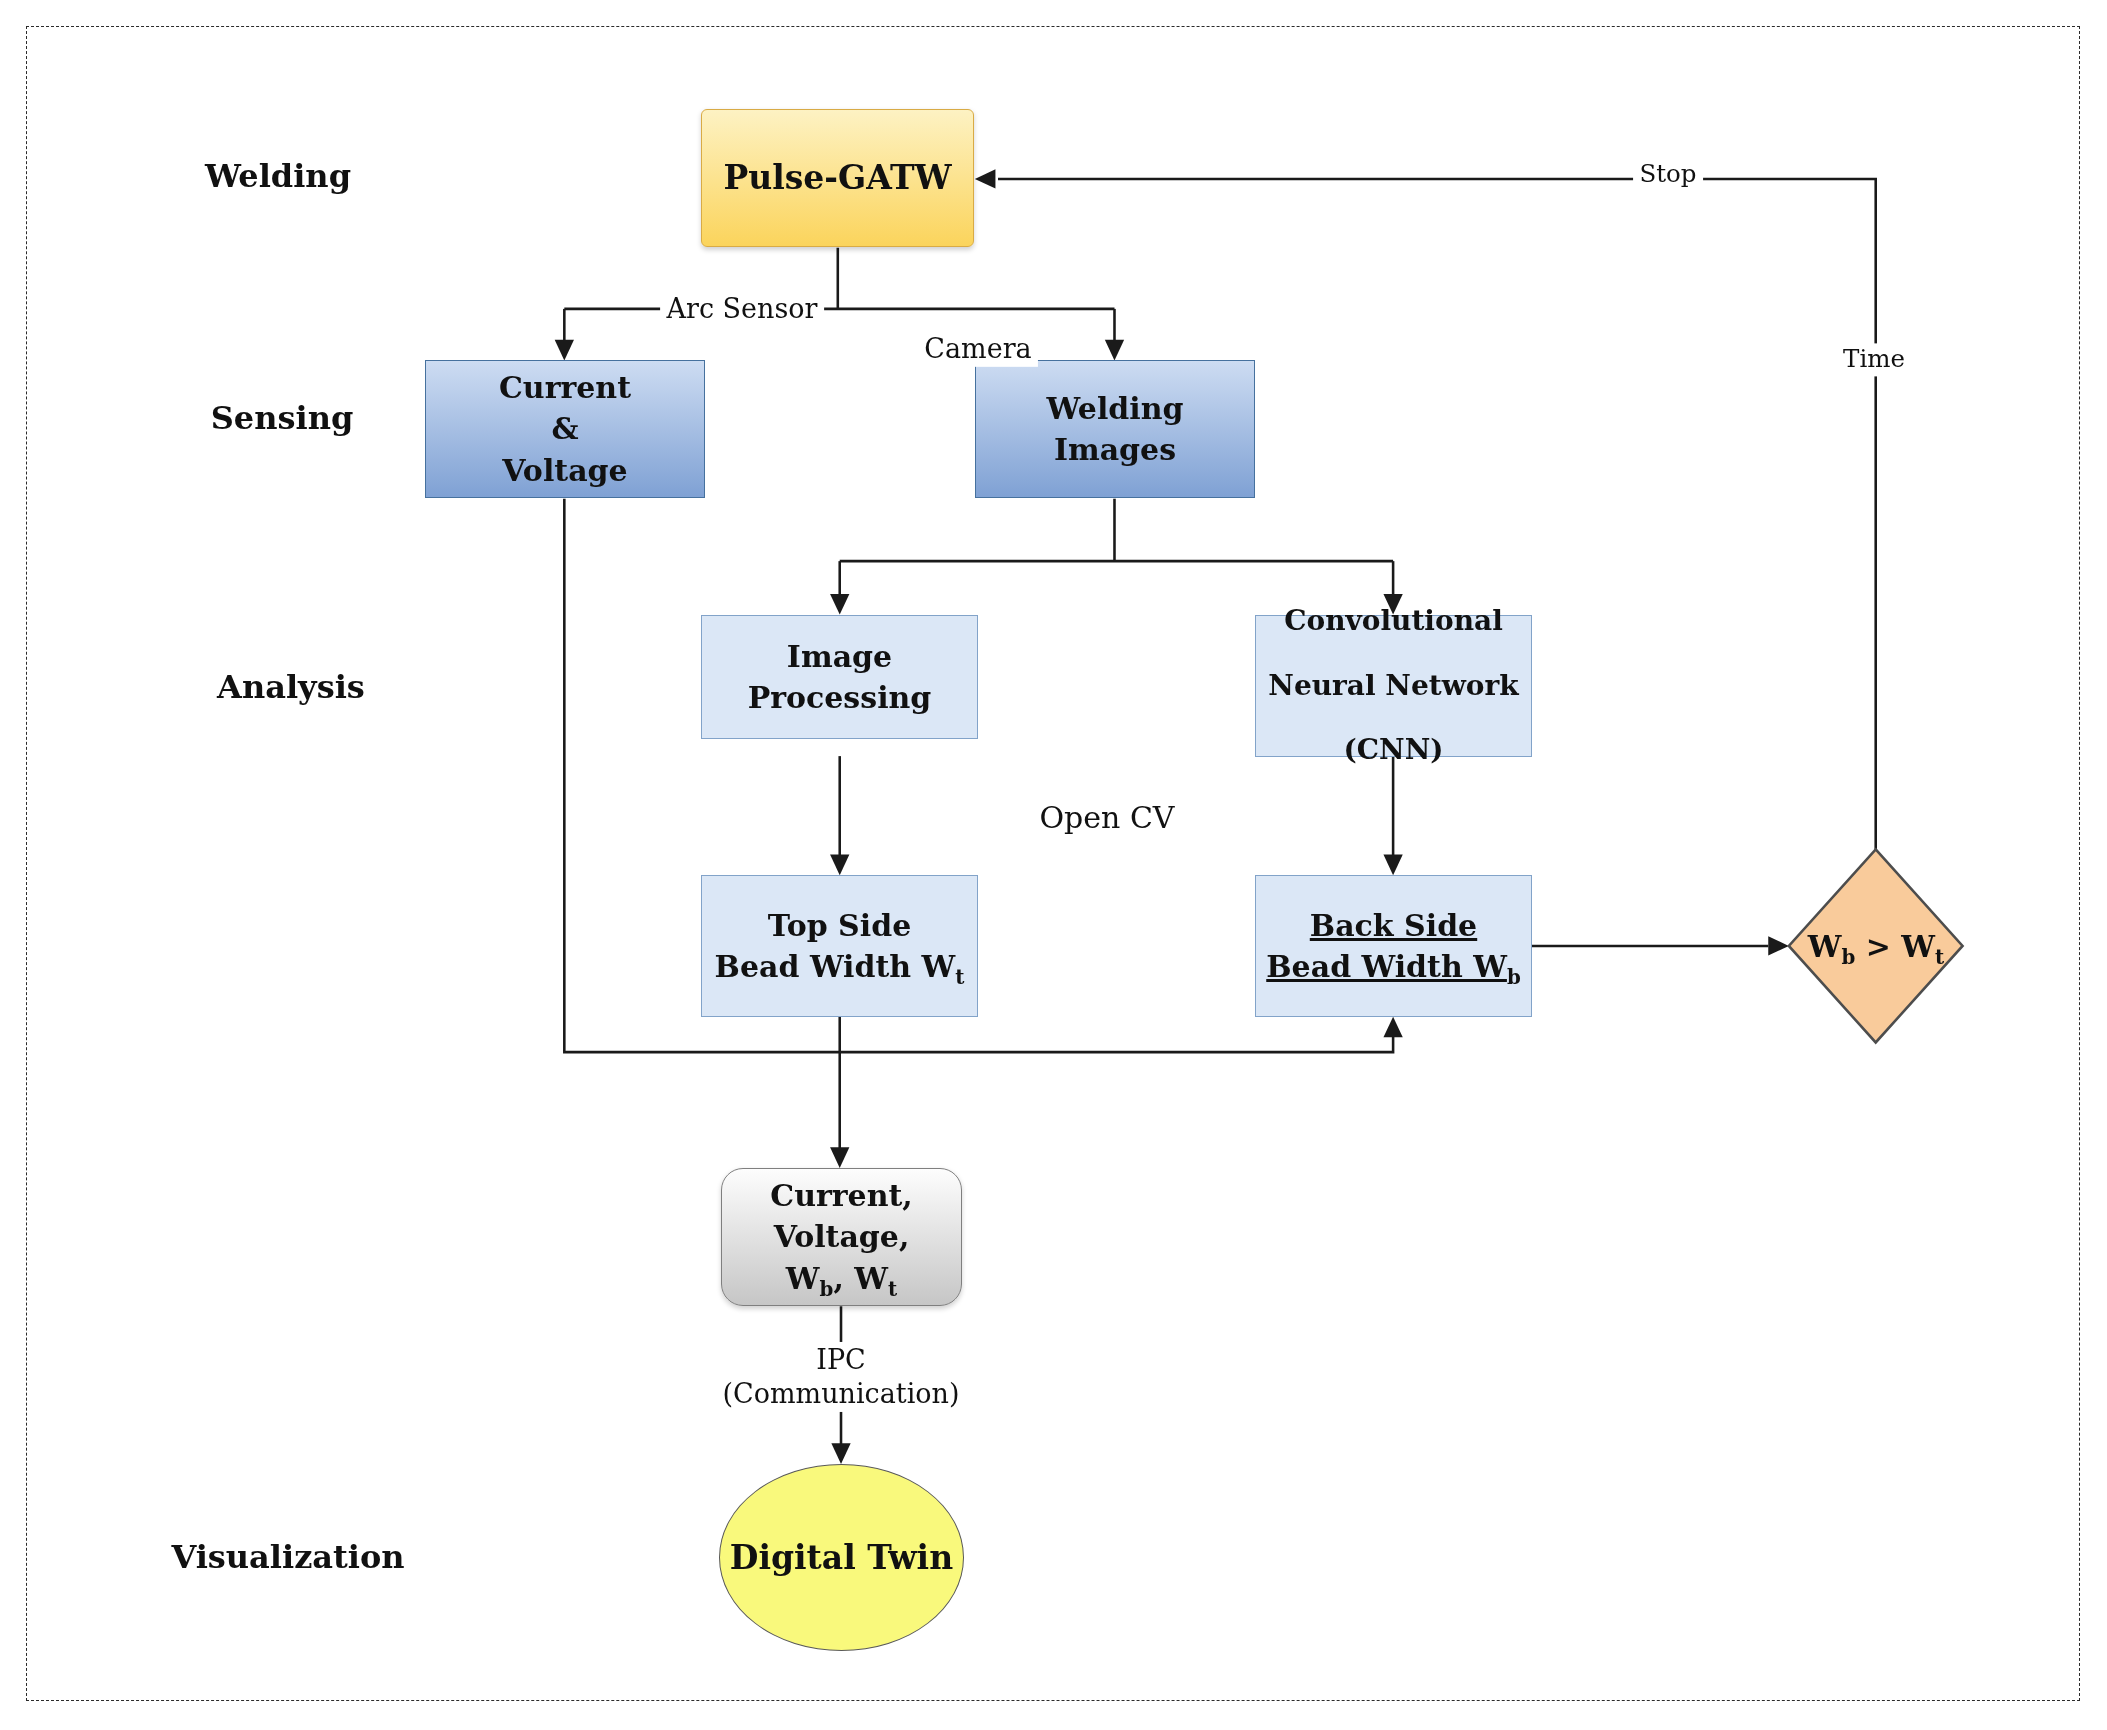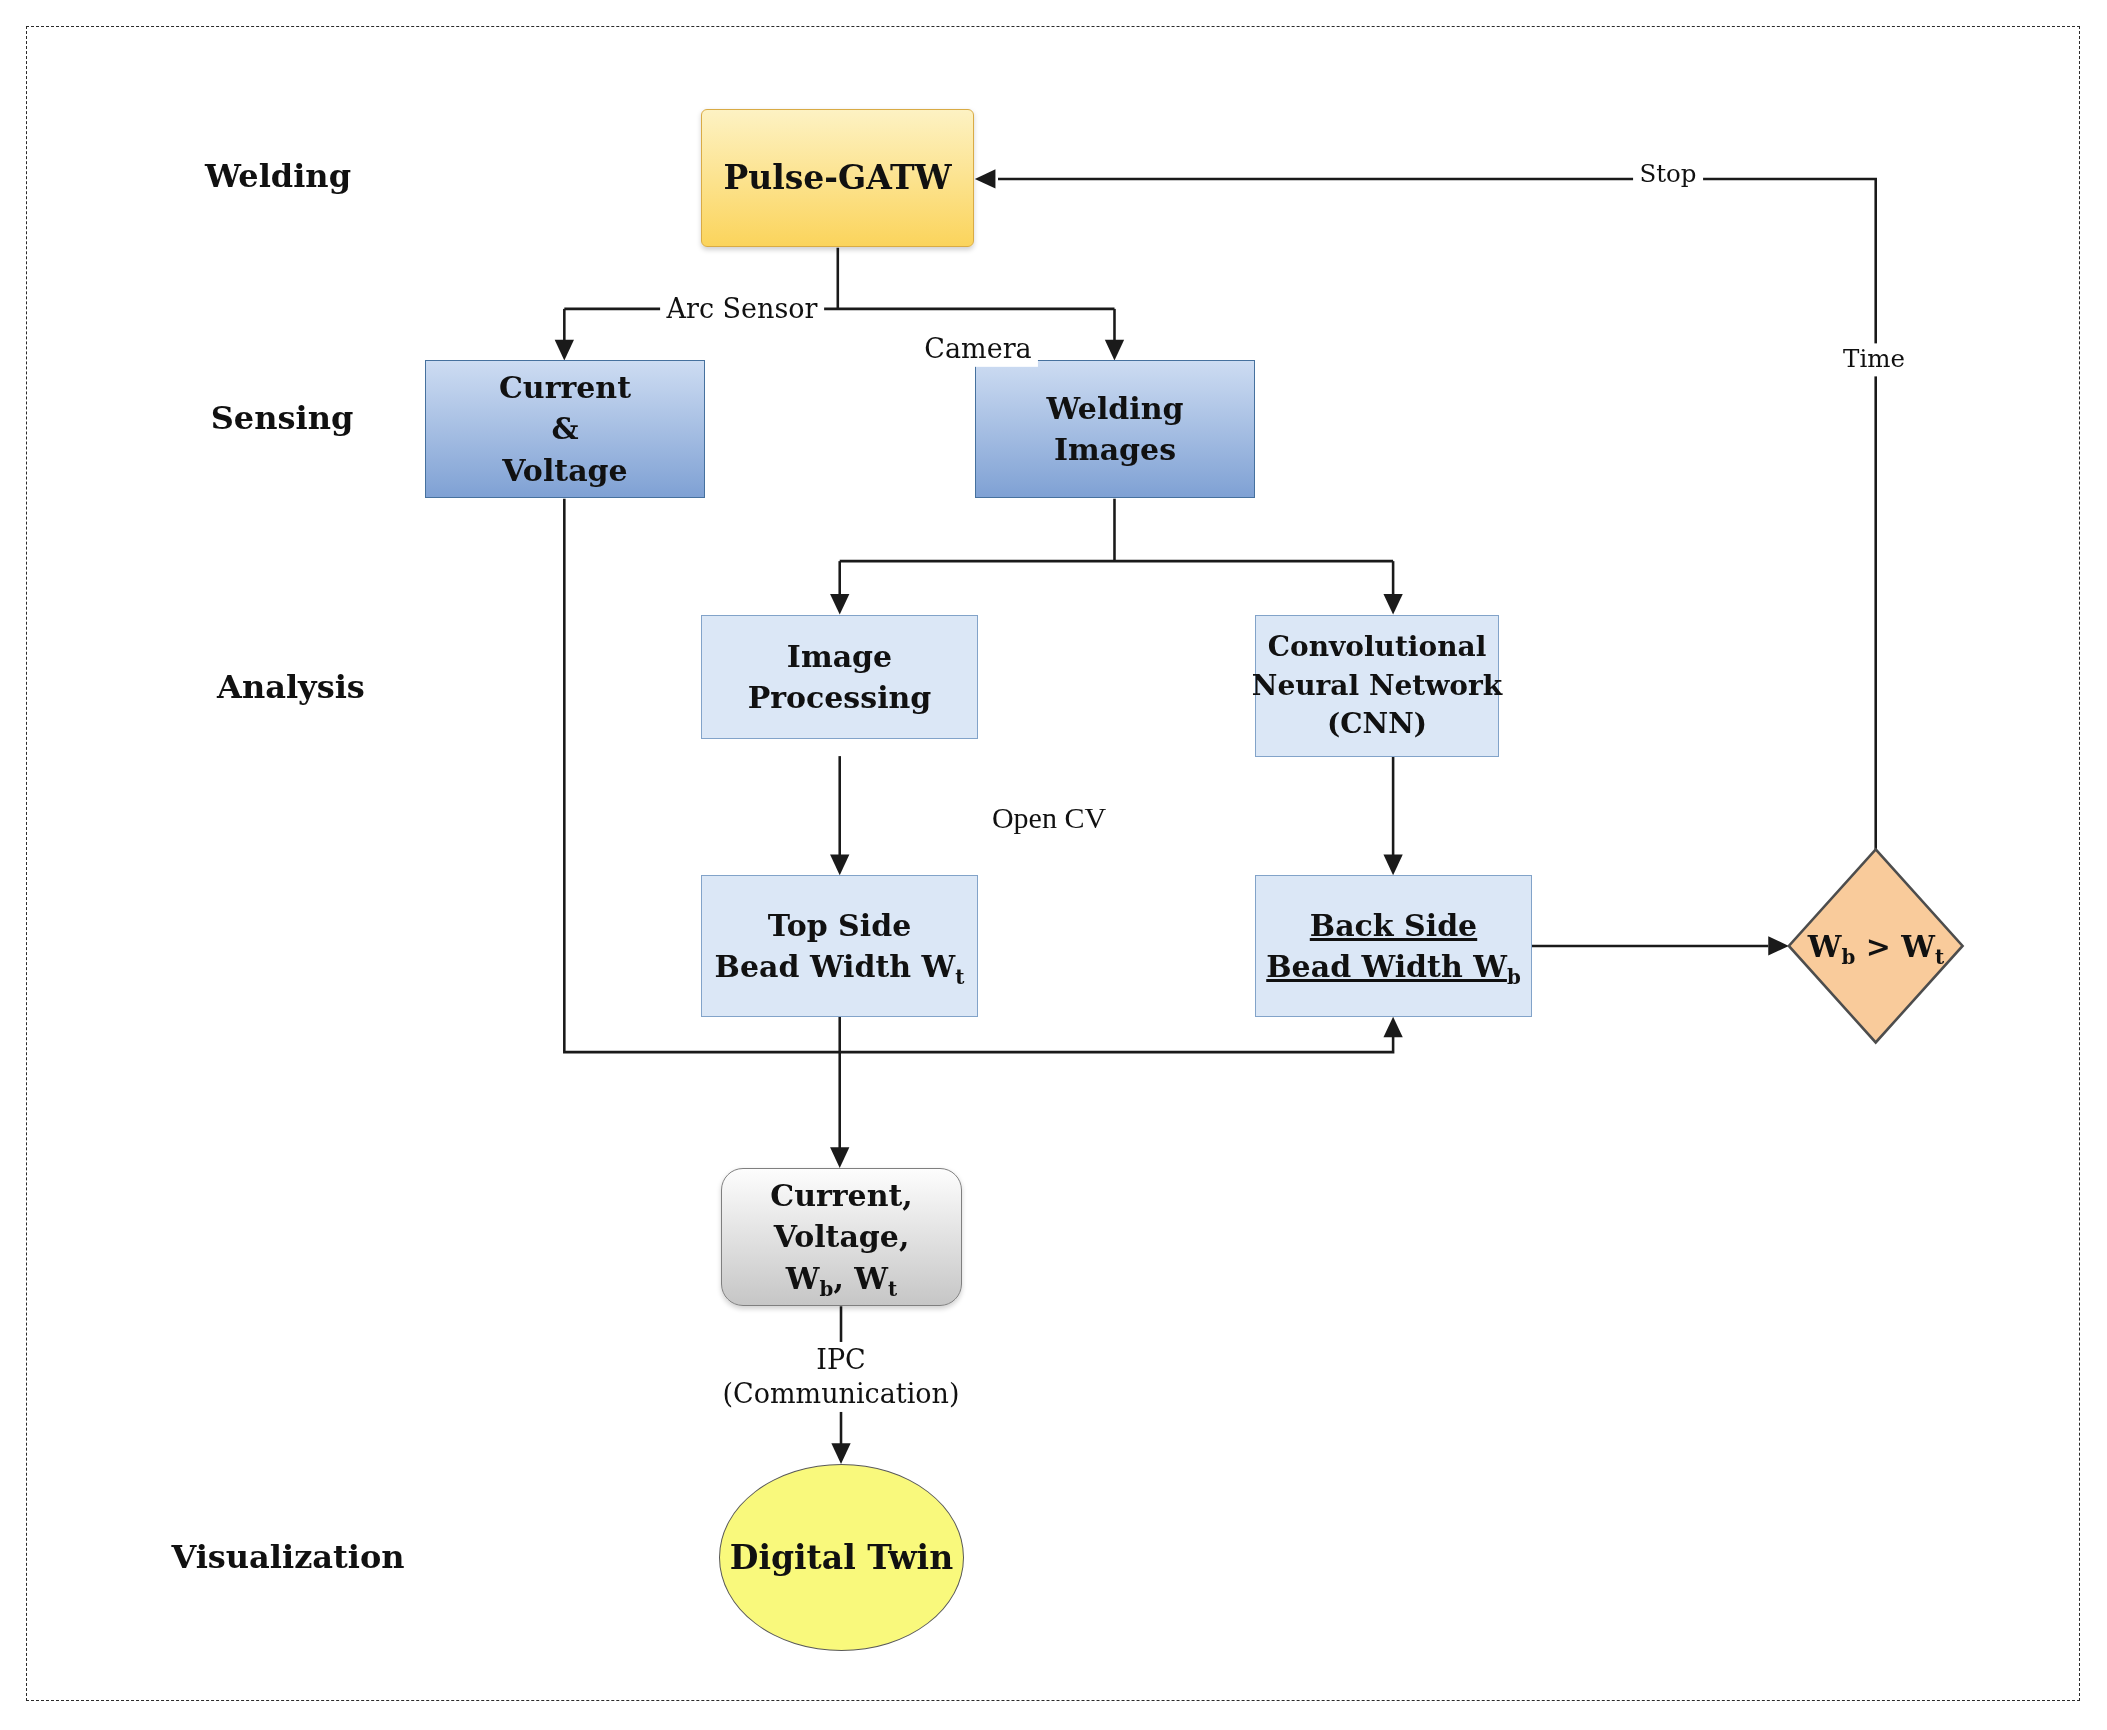--- a/index.html
+++ b/index.html
@@ -104,21 +104,21 @@
   <div class="box bluegrad" style="left:975px; top:360px; width:280px; height:138px;">
     <div class="bl">Welding</div>
     <div class="bl">Images</div>
   </div>
 
   <div class="box lightblue" style="left:701px; top:615px; width:277px; height:124px;">
     <div class="bl">Image</div>
     <div class="bl">Processing</div>
   </div>
 
-  <div class="box lightblue" style="left:1255px; top:615px; width:244px; height:142px;">
+  <div class="box lightblue" style="left:1255px; top:615px; width:277px; height:142px;gap:26px;">
     <div class="bl" style="font-size:28px;">Convolutional</div>
     <div class="bl" style="font-size:28px;">Neural Network</div>
     <div class="bl" style="font-size:28px;">(CNN)</div>
   </div>
 
   <div class="box lightblue" style="left:701px; top:875px; width:277px; height:142px;">
     <div class="bl">Top Side</div>
     <div class="bl"><span>Bead Width W</span><sub>t</sub></div>
   </div>
 
@@ -134,21 +134,21 @@
     <div class="bl">Voltage,</div>
     <div class="bl"><span>W</span><sub>b</sub><span>, W</span><sub>t</sub></div>
   </div>
 
   <div class="box ellipse" style="left:719px; top:1464px; width:245px; height:187px;">
     <div class="bl">Digital Twin</div>
   </div>
 
   <div class="edgelabel" style="left:742px; top:309px;">Arc Sensor</div>
   <div class="edgelabel" style="left:978px; top:309px;margin-top:40px;">Camera</div>
-  <div class="edgelabel opencv" style="left:1049px; top:818px;font-family:Liberation Serif, serif;">Open CV</div>
+  <div class="edgelabel opencv" style="left:1107px; top:818px;">Open CV</div>
   <div class="edgelabel small" style="left:1668px; top:175px;">Stop</div>
   <div class="edgelabel small" style="left:1874px; top:360px;">Time</div>
   <div class="edgelabel" style="left:841px; top:1377px;">
     <div>IPC</div>
     <div>(Communication)</div>
   </div>
 
 </div>
 
 

